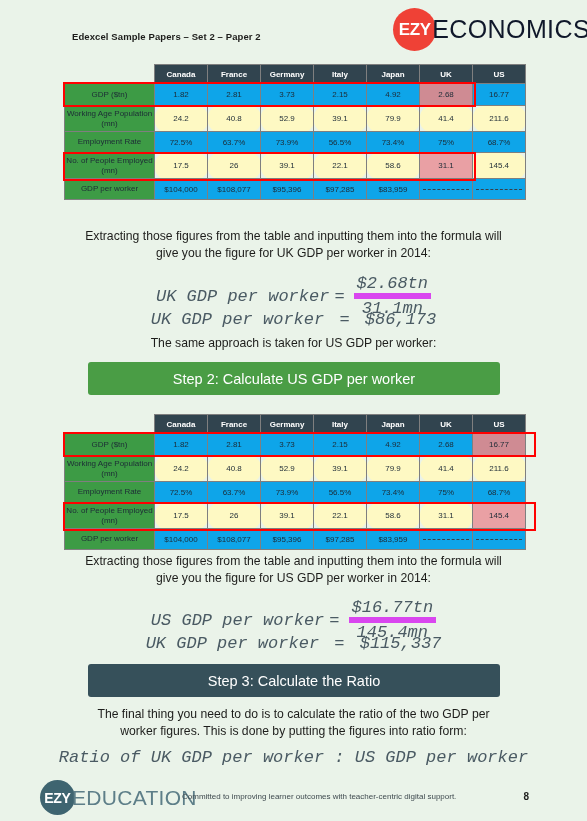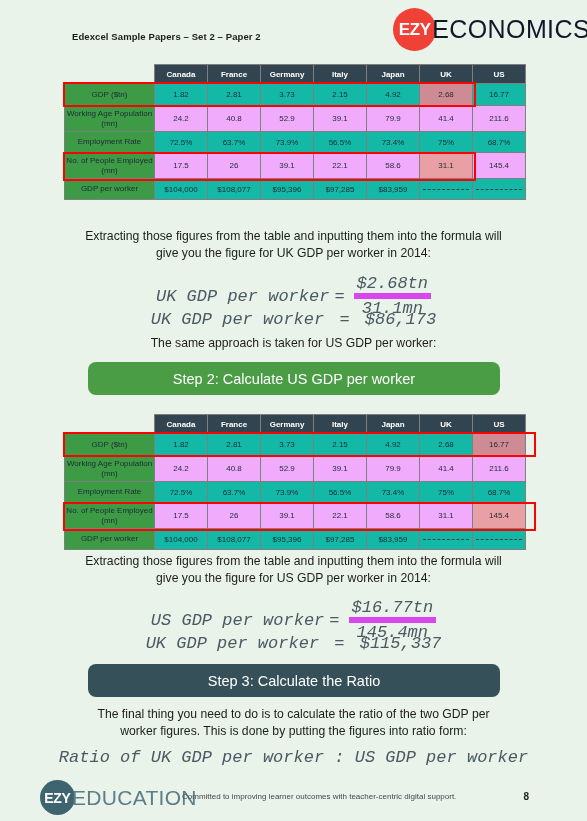--- a/index.html
+++ b/index.html
@@ -45,22 +45,22 @@
     padding: 0;
   }
   table.data th {
     background: #31444f; color: #ffffff; font-weight: bold;
     height: 19px; font-size: 8px;
   }
   .rowlabel {
     background: #3d9b45; color: #ffffff; font-weight: normal;
     text-align: center; font-size: 8px; line-height: 10px;
   }
-  .cell-a { background: #14b8a6; }
-  .cell-b { background: #f0abfc; }
+  .cell-a { background: #0ea5e9; }
+  .cell-b { background: #fef9c3; border-radius: 11px; }
   .cell-hl-a { background: #cf8b93; }
   .cell-hl-b { background: #e9a0a4; }
   .dashline {
     display: inline-block; width: 46px; border-top: 1px dashed #39404a;
     vertical-align: middle; height: 1px;
   }
   .col-label { width: 90px; }
   .col-c { width: 53px; }
 
   
@@ -83,21 +83,21 @@
   .frac-line { display: inline-flex; align-items: center; justify-content: center; }
   .frac {
     display: inline-block; vertical-align: middle; text-align: center;
     margin-left: 4px;
   }
   .frac .num { display: block; padding: 0 3px 0px; }
   .frac .den { display: block; border-top: 6px solid #d946ef; padding: 0px 3px 0; }
 
   
   .banner {
-    position: absolute; border-radius: 8px;
+    position: absolute; border-radius: 3px;
     display: flex; align-items: center; justify-content: center;
     color: #ffffff; font-size: 14.5px;
     font-family: "Liberation Sans", sans-serif;
   }
   .banner-green { background: #4a9d45; }
   .banner-dark  { background: #36505a; }
 
   
   .footer { position: absolute; left: 0; bottom: 0; width: 587px; height: 46px; }
   .logo-edu { position: absolute; left: 40px; top: 5px; display: flex; align-items: center; }

